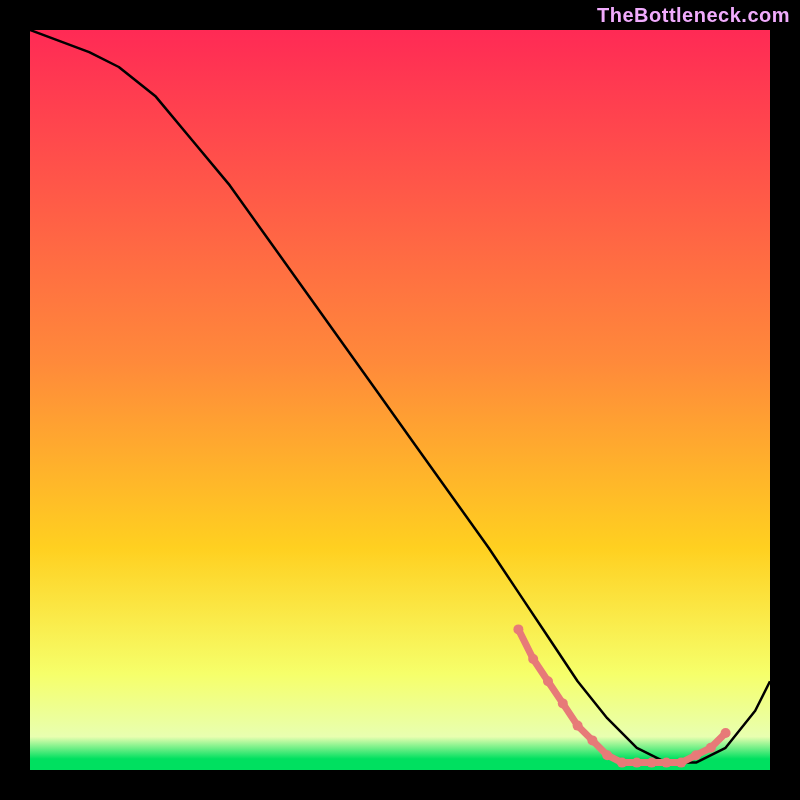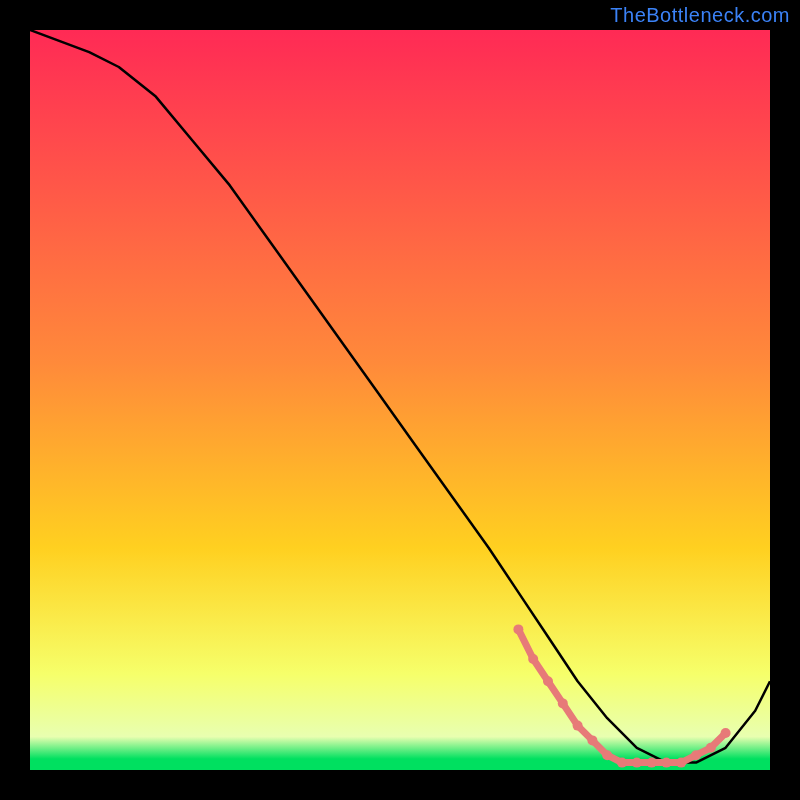--- a/index.html
+++ b/index.html
@@ -14,24 +14,25 @@
   .frame {
     position: relative;
     width: 800px;
     height: 800px;
     background: #000;
   }
   .watermark {
     position: absolute;
     top: 4px;
     right: 10px;
-    color: #3b82f6;
+    color: #f0abfc;
     font-size: 20px;
     letter-spacing: 0.5px;
     z-index: 5;
+    font-weight: bold;
   }
   .plot {
     position: absolute;
     left: 30px;
     top: 30px;
     width: 740px;
     height: 740px;
   }
   .plot svg {
     display: block;

